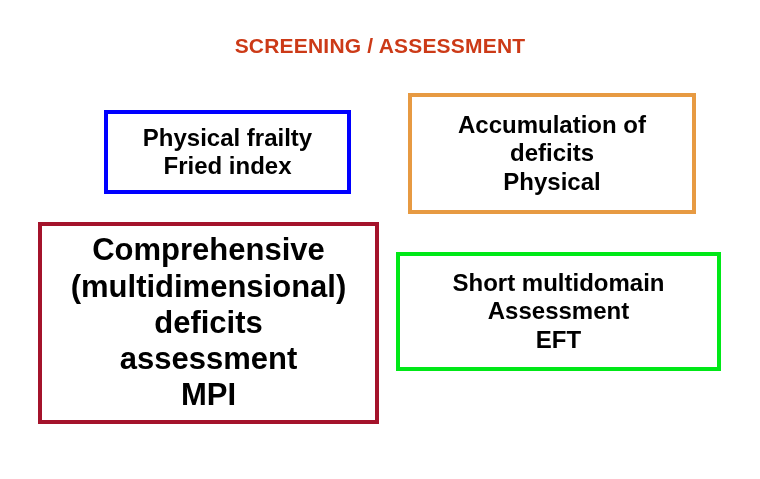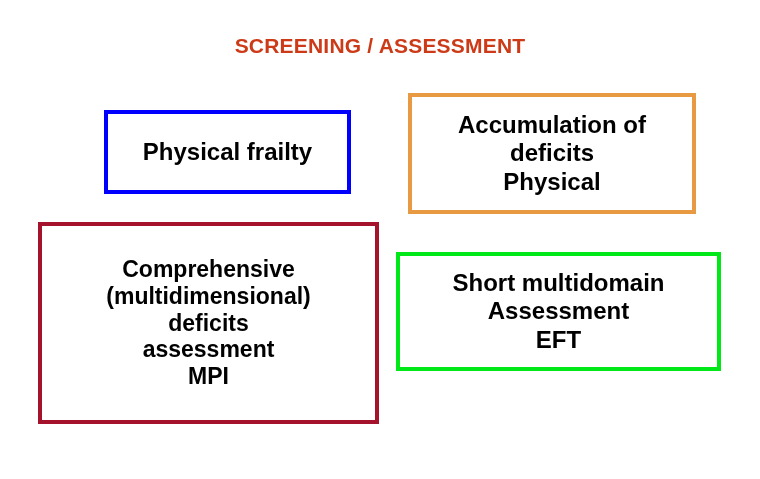--- a/index.html
+++ b/index.html
@@ -69,21 +69,21 @@
     font-size: 24px;
   }
 
   
   #box-comprehensive-assessment {
     left: 38px;
     top: 222px;
     width: 341px;
     height: 202px;
     border: 4px solid #a4132b;
-    font-size: 23px;
+    font-size: 31px;
   }
 
   
   #box-short-multidomain {
     left: 396px;
     top: 252px;
     width: 325px;
     height: 119px;
     border: 4px solid #00e817;
     font-size: 24px;
@@ -91,20 +91,21 @@
 </style>
 </head>
 <body>
 
 <div id="slide">
 
   <div class="title">SCREENING / ASSESSMENT</div>
 
   <div class="box" id="box-physical-frailty">
     <span class="line">Physical frailty</span>
+    <span class="line">Fried index</span>
   </div>
 
   <div class="box" id="box-accumulation-deficits">
     <span class="line">Accumulation of</span>
     <span class="line">deficits</span>
     <span class="line">Physical</span>
   </div>
 
   <div class="box" id="box-comprehensive-assessment">
     <span class="line">Comprehensive</span>

